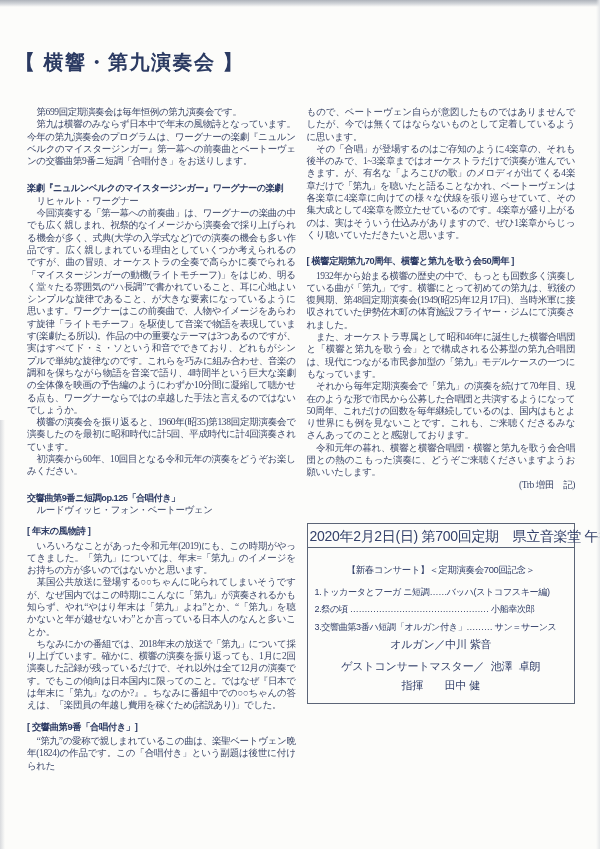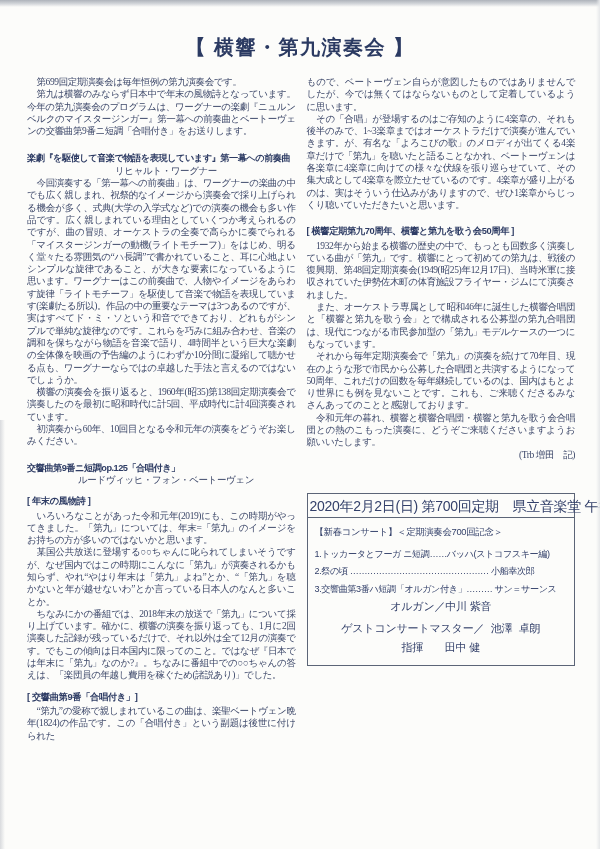--- a/index.html
+++ b/index.html
@@ -11,57 +11,57 @@
   }
   
   .edge-top { position:absolute; top:0; left:0; width:100%; height:7px;
     background:linear-gradient(180deg,#aeb3ba 0%,#d4d7db 55%,rgba(252,252,250,0) 100%); }
   .edge-left { position:absolute; left:0; top:420px; bottom:0; width:5px;
     background:linear-gradient(90deg,#d9dbde 0%,rgba(252,252,250,0) 100%); }
   .edge-right { position:absolute; right:0; top:0; bottom:0; width:4px;
     background:linear-gradient(270deg,#e6e8ea 0%,rgba(252,252,250,0) 100%); }
 
   .title {
-    margin:0; padding-top:34px; text-align:center;
+    margin:15px; padding-top:34px; 
     font-family:"Liberation Sans","DejaVu Sans",sans-serif;
     font-weight:bold; font-size:20px; letter-spacing:1.5px; color:#2b3a62;
   }
 
   .cols { display:flex; gap:11px; padding:15px 25px 0 27px; }
   .col { flex:1; min-width:0; font-size:9.5px; line-height:12.3px;
     letter-spacing:-0.4px; text-align:justify; }
 
   p.body { margin:0; text-indent:1em; }
   p.body.flush { text-indent:0; }
 
   .h-work {
     font-family:"Liberation Sans","DejaVu Sans",sans-serif; font-weight:bold;
     font-size:9.2px; letter-spacing:-0.5px; color:#2e3c64;
     margin:15px 0 0; white-space:nowrap; overflow:hidden;
   }
-  .composer { text-align:center; margin:2px 2px 6px 0; text-indent:0; }
+  .composer { text-align:left; margin:2px 2px 6px 0; text-indent:0; }
   .h-sec {
     font-family:"Liberation Sans","DejaVu Sans",sans-serif; font-weight:bold;
     font-size:9.3px; letter-spacing:-0.4px; color:#2e3c64; margin:9px 0 2px;
     white-space:nowrap; overflow:hidden;
   }
   .gap-lg { margin-top:14px; }
   .byline { text-align:right; margin:17px 22px 0 0; text-indent:0; }
 
   .concert-box {
     border:1.2px solid #5c6577; margin-top:32px;
     font-family:"Liberation Sans","DejaVu Sans",sans-serif; color:#33406a;
   }
   .box-date {
     text-align:center; font-size:14px; letter-spacing:-0.3px;
     padding:6px 2px 5px; border-bottom:1.2px solid #5c6577; white-space:nowrap;
   }
   .box-body { padding:8px 7px 10px; }
-  .box-title { font-size:9.4px; letter-spacing:-0.3px;
-    margin-bottom:7px; white-space:nowrap; }
+  .box-title { text-align:center; font-size:9.4px; letter-spacing:-0.3px;
+    margin-bottom:7px; white-space:nowrap;margin-top:8px; }
   .program-item { font-size:9.1px; letter-spacing:-0.4px; line-height:17.5px;
     white-space:nowrap; overflow:hidden; }
   .box-center { text-align:center; font-size:11px; letter-spacing:-0.2px; }
   .organ-line { margin:2px 0 11px; }
   .gcm-line { margin-bottom:5px;font-family:Liberation Mono, monospace; }
   .conductor-line { margin-bottom:2px; }
 </style>
 </head>
 <body>
 
@@ -71,21 +71,21 @@
   <div class="edge-right"></div>
 
   <h1 class="title">【 横響・第九演奏会 】</h1>
 
   <div class="cols">
 
     <div class="col">
       <p class="body">第699回定期演奏会は毎年恒例の第九演奏会です。</p>
       <p class="body">第九は横響のみならず日本中で年末の風物詩となっています。今年の第九演奏会のプログラムは、ワーグナーの楽劇『ニュルンベルクのマイスタージンガー』第一幕への前奏曲とベートーヴェンの交響曲第9番ニ短調「合唱付き」をお送りします。</p>
 
-      <div class="h-work">楽劇『を駆使して音楽で物語を表現しています』第一幕への前奏曲</div>
+      <div class="h-work">楽劇『ニュルンベルクのマイスタージンガー』ワーグナーの楽劇</div>
       <p class="body composer">リヒャルト・ワーグナー</p>
       <p class="body">今回演奏する「第一幕への前奏曲」は、ワーグナーの楽曲の中でも広く親しまれ、祝祭的なイメージから演奏会で採り上げられる機会が多く、式典(大学の入学式など)での演奏の機会も多い作品です。広く親しまれている理由としていくつか考えられるのですが、曲の冒頭、オーケストラの全奏で高らかに奏でられる「マイスタージンガーの動機(ライトモチーフ)」をはじめ、明るく堂々たる雰囲気の“ハ長調”で書かれていること、耳に心地よいシンプルな旋律であること、が大きな要素になっているように思います。ワーグナーはこの前奏曲で、人物やイメージをあらわす旋律「ライトモチーフ」を駆使して音楽で物語を表現しています(楽劇たる所以)。作品の中の重要なテーマは3つあるのですが、実はすべてド・ミ・ソという和音でできており、どれもがシンプルで単純な旋律なのです。これらを巧みに組み合わせ、音楽の調和を保ちながら物語を音楽で語り、4時間半という巨大な楽劇の全体像を映画の予告編のようにわずか10分間に凝縮して聴かせる点も、ワーグナーならではの卓越した手法と言えるのではないでしょうか。</p>
       <p class="body">横響の演奏会を振り返ると、1960年(昭35)第138回定期演奏会で演奏したのを最初に昭和時代に計5回、平成時代に計4回演奏されています。</p>
       <p class="body">初演奏から60年、10回目となる令和元年の演奏をどうぞお楽しみください。</p>
 
       <div class="h-work gap-lg">交響曲第9番ニ短調op.125「合唱付き」</div>
       <p class="body composer">ルードヴィッヒ・フォン・ベートーヴェン</p>
 
       <div class="h-sec">[ 年末の風物詩 ]</div>
       <p class="body">いろいろなことがあった令和元年(2019)にも、この時期がやってきました。「第九」については、年末=「第九」のイメージをお持ちの方が多いのではないかと思います。</p>

